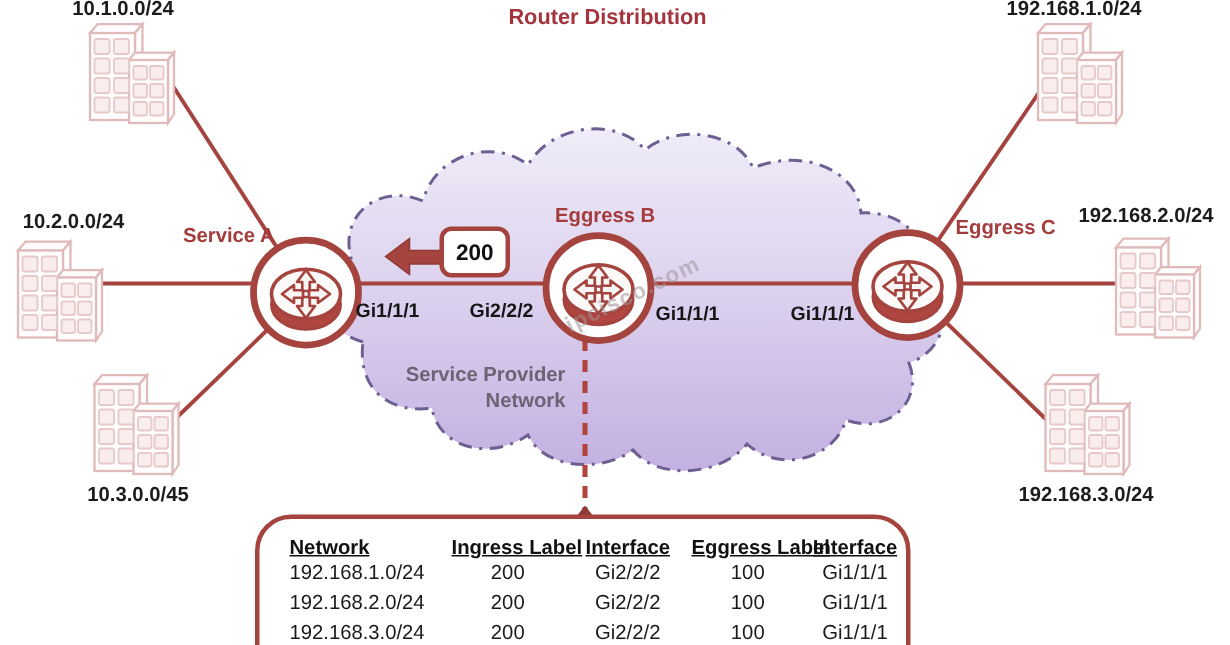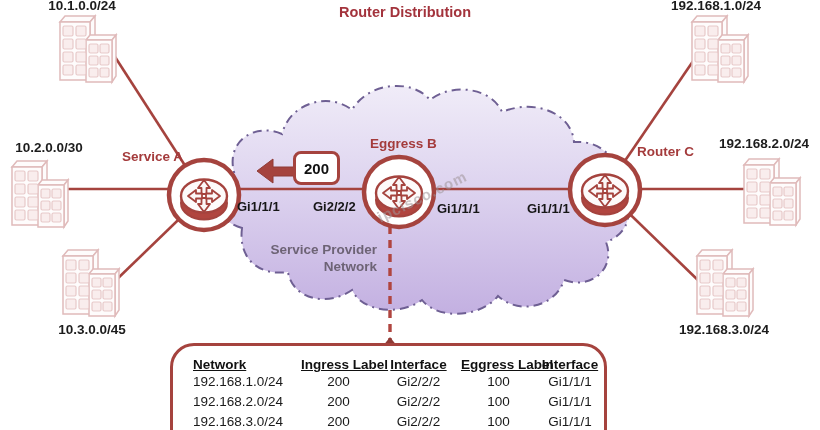--- a/index.html
+++ b/index.html
@@ -143,29 +143,29 @@
     <use href="#buildingSym" transform="translate(697,250)"></use>
 
     <use href="#routerSym" transform="translate(204,195)"></use>
     <use href="#routerSym" transform="translate(399,192)"></use>
     <use href="#routerSym" transform="translate(605,190)"></use>
   </svg>
 
   <div id="title" class="abs">Router Distribution</div>
 
   <div class="abs net-label" style="left:37px;top:-2px;width:90px">10.1.0.0/24</div>
-  <div class="abs net-label" style="left:4px;top:140px;width:90px">10.2.0.0/30</div>
+  <div class="abs net-label" style="left:4px;top:140px;width:90px">10.2.0.0/24</div>
   <div class="abs net-label" style="left:47px;top:322px;width:90px">10.3.0.0/45</div>
   <div class="abs net-label" style="left:662px;top:-2px;width:108px">192.168.1.0/24</div>
   <div class="abs net-label" style="left:710px;top:136px;width:108px">192.168.2.0/24</div>
   <div class="abs net-label" style="left:670px;top:322px;width:108px">192.168.3.0/24</div>
 
   <div class="abs router-label" style="left:122px;top:149px">Service A</div>
   <div class="abs router-label" style="left:370px;top:136px">Eggress B</div>
-  <div class="abs router-label" style="left:637px;top:144px">Router C</div>
+  <div class="abs router-label" style="left:637px;top:144px">Eggress C</div>
 
   <div class="abs if-label" style="left:237px;top:199px">Gi1/1/1</div>
   <div class="abs if-label" style="left:313px;top:199px">Gi2/2/2</div>
   <div class="abs if-label" style="left:437px;top:201px">Gi1/1/1</div>
   <div class="abs if-label" style="left:527px;top:201px">Gi1/1/1</div>
 
   <div id="label-box" class="abs">200</div>
 
   <div id="cloud-label" class="abs">
     <span>Service Provider</span><br>

